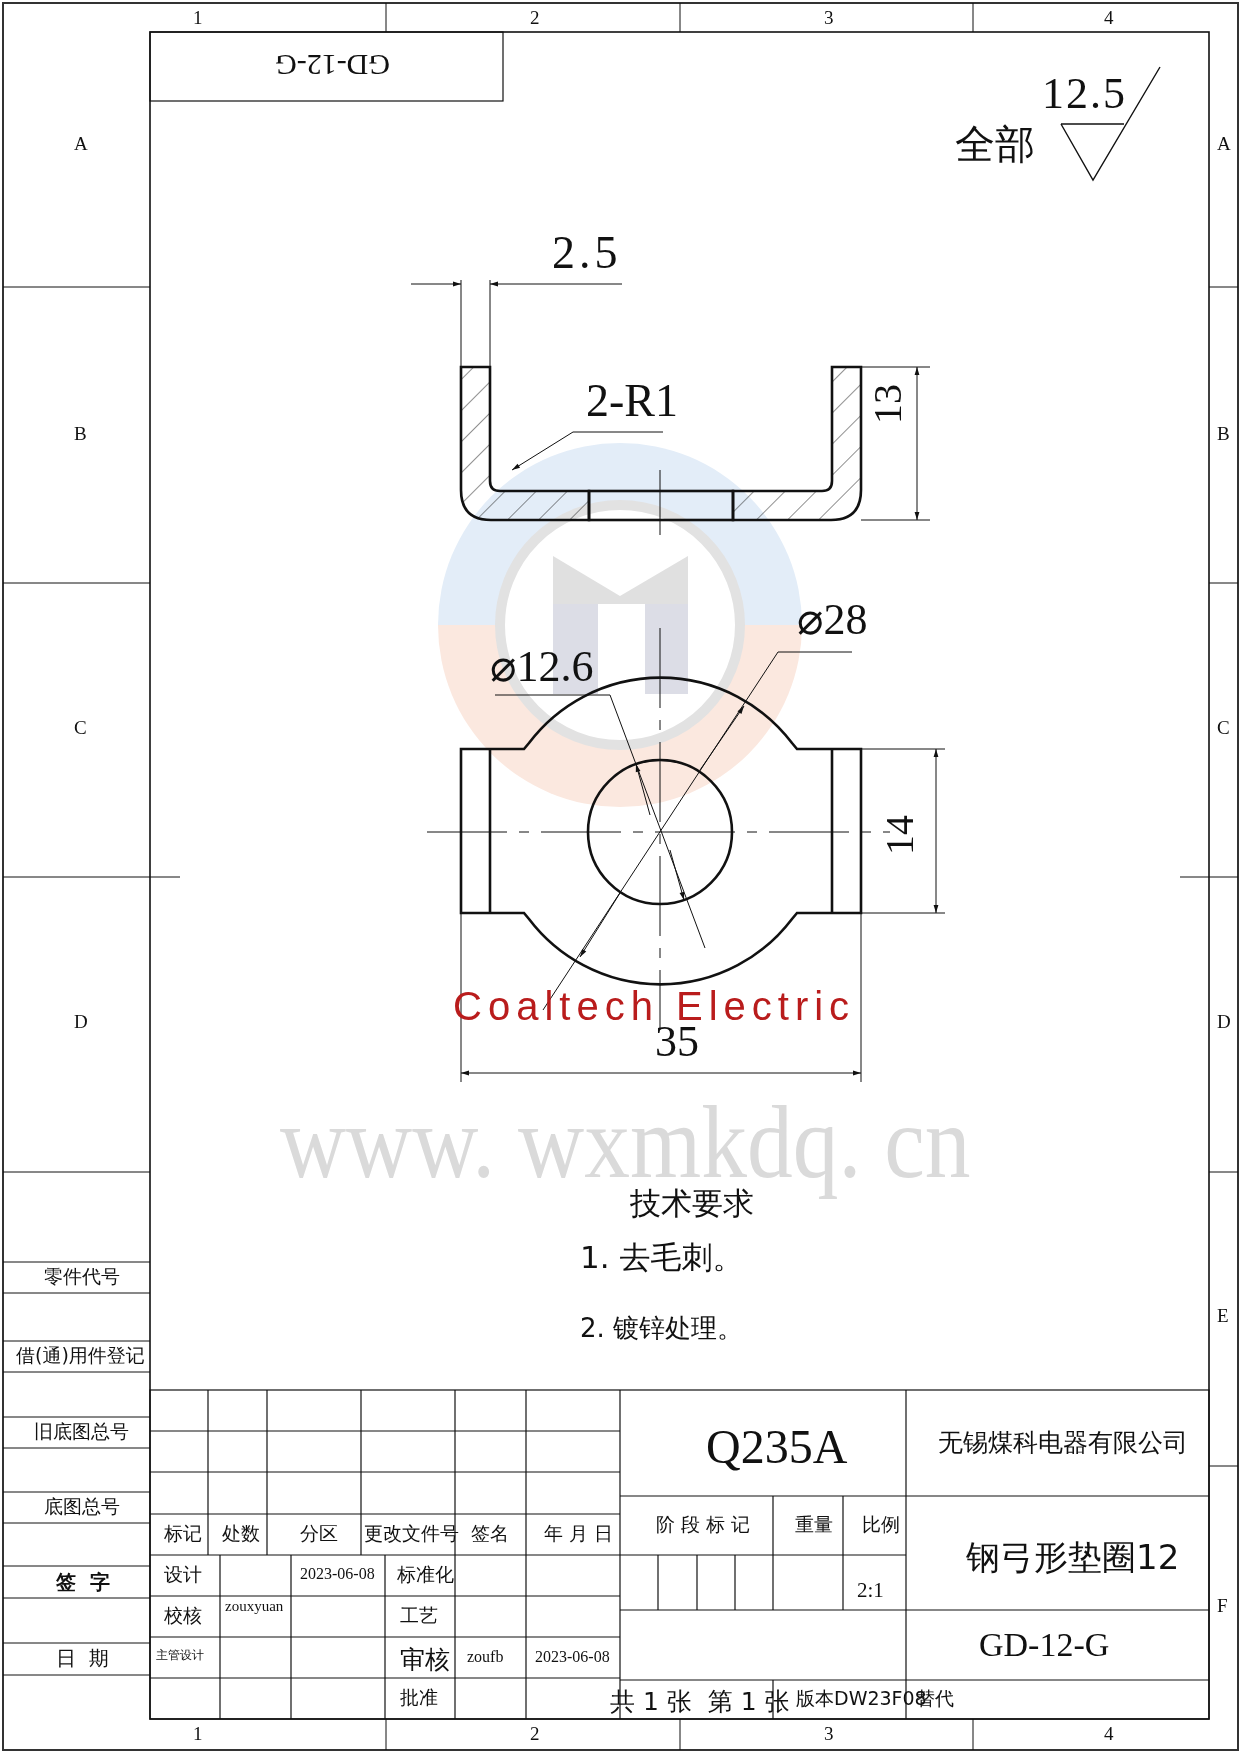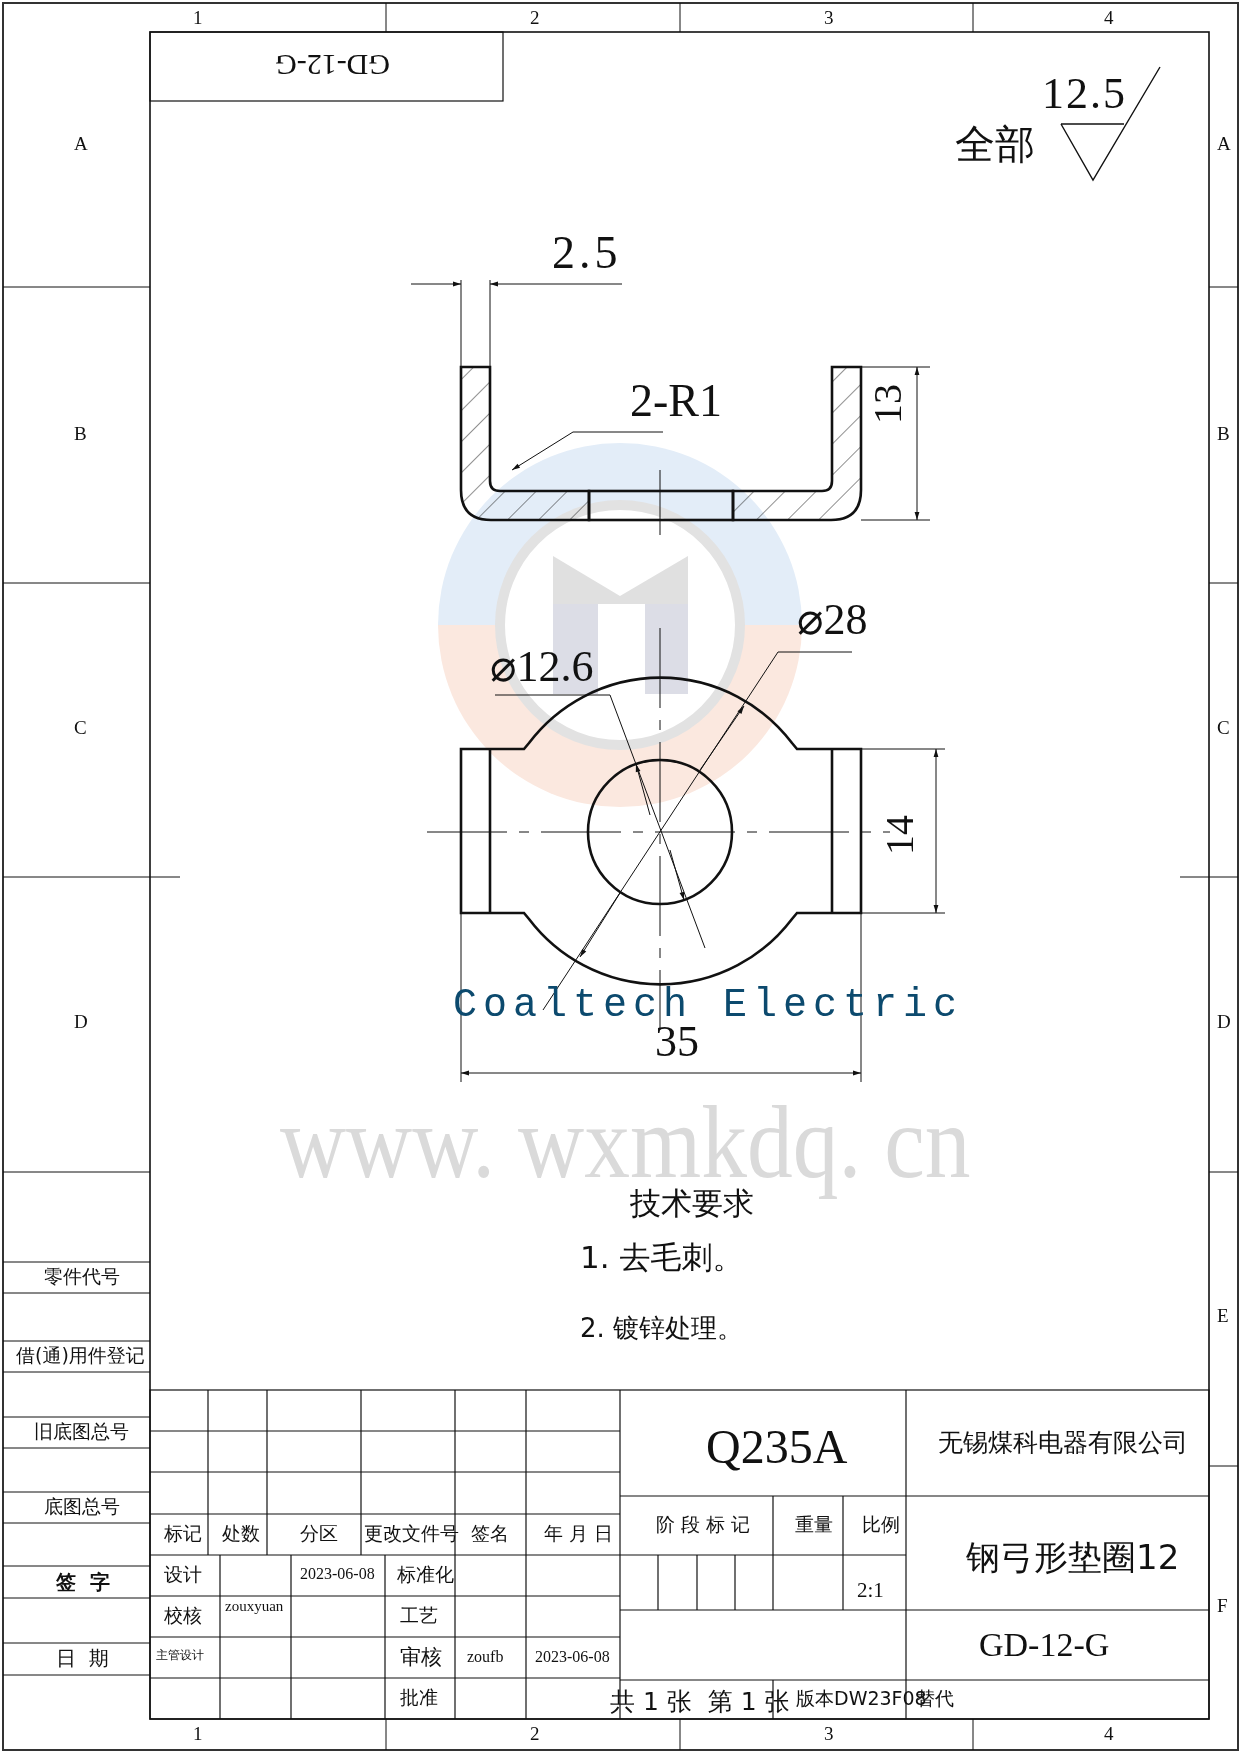--- a/index.html
+++ b/index.html
@@ -162,21 +162,21 @@
       <line x1="660" y1="1073" x2="461" y2="1073" stroke="#111" stroke-width="1" marker-end="url(#arr)"></line>
       <line x1="660" y1="1073" x2="861" y2="1073" stroke="#111" stroke-width="1" marker-end="url(#arr)"></line>
     </g>
 
     <g stroke="#111" stroke-width="1.4" fill="none">
       <line x1="1061" y1="124" x2="1124" y2="124"></line>
       <polyline points="1061,124 1093,180 1160,67"></polyline>
     </g>
   </svg>
 
-  <div class="wm" style="left:453px;top:986px;font-size:40px;font-family:Liberation Mono, monospace;letter-spacing:6px;color:#0c4a6e;">Coaltech Electric</div>
+  <div class="wm" style="left:453px;top:986px;font-size:40px;font-family:Liberation Sans, sans-serif;letter-spacing:6px;color:#b91c1c;">Coaltech Electric</div>
   <div class="wm" style="left:280px;top:1090px;font-size:104px;font-family:'Liberation Serif',serif;color:#dadada;transform:scaleX(0.88);transform-origin:left top;">www. wxmkdq. cn</div>
 
   <div class="t" style="left:193px;top:8px;font-size:19px;">1</div>
   <div class="t" style="left:530px;top:8px;font-size:19px;">2</div>
   <div class="t" style="left:824px;top:8px;font-size:19px;">3</div>
   <div class="t" style="left:1104px;top:8px;font-size:19px;">4</div>
   <div class="t" style="left:193px;top:1724px;font-size:19px;">1</div>
   <div class="t" style="left:530px;top:1724px;font-size:19px;">2</div>
   <div class="t" style="left:824px;top:1724px;font-size:19px;">3</div>
   <div class="t" style="left:1104px;top:1724px;font-size:19px;">4</div>
@@ -192,21 +192,21 @@
   <div class="t" style="left:1217px;top:1012px;font-size:19px;">D</div>
   <div class="t" style="left:1217px;top:1306px;font-size:19px;">E</div>
   <div class="t" style="left:1217px;top:1596px;font-size:19px;">F</div>
 
   <div class="t" style="left:275px;top:50px;font-size:30px;transform:rotate(180deg);transform-origin:center;">GD-12-G</div>
 
   <div class="t cn" style="left:955px;top:124px;font-size:40px;">全部</div>
   <div class="t" style="left:1042px;top:72px;font-size:44px;letter-spacing:2px;">12.5</div>
 
   <div class="t" style="left:552px;top:230px;font-size:46px;letter-spacing:4px;">2.5</div>
-  <div class="t" style="left:586px;top:378px;font-size:46px;margin-left:44px;">2-R1</div>
+  <div class="t" style="left:586px;top:378px;font-size:46px;">2-R1</div>
   <div class="t" style="left:868px;top:424px;font-size:40px;transform:rotate(-90deg);transform-origin:left top;">13</div>
 
   <div class="t" style="left:490px;top:645px;font-size:44px;">⌀12.6</div>
   <div class="t" style="left:797px;top:598px;font-size:44px;">⌀28</div>
   <div class="t" style="left:880px;top:855px;font-size:40px;transform:rotate(-90deg);transform-origin:left top;">14</div>
   <div class="t" style="left:655px;top:1020px;font-size:44px;">35</div>
 
   <div class="t cn" style="left:630px;top:1188px;font-size:31px;">技术要求</div>
   <div class="t cn" style="left:580px;top:1242px;font-size:31px;">1. 去毛刺。</div>
   <div class="t cn" style="left:580px;top:1294px;font-size:26px;margin-top:21px;">2. 镀锌处理。</div>
@@ -227,21 +227,21 @@
 
   <div class="t cn" style="left:164px;top:1565px;font-size:19px;">设计</div>
   <div class="t" style="left:225px;top:1567px;font-size:15px;margin-top:32px;">zouxyuan</div>
   <div class="t" style="left:300px;top:1566px;font-size:16px;">2023-06-08</div>
   <div class="t cn" style="left:397px;top:1565px;font-size:19px;">标准化</div>
 
   <div class="t cn" style="left:164px;top:1606px;font-size:19px;">校核</div>
   <div class="t cn" style="left:400px;top:1606px;font-size:19px;">工艺</div>
 
   <div class="t cn" style="left:156px;top:1649px;font-size:12px;">主管设计</div>
-  <div class="t cn" style="left:400px;top:1647px;font-size:21px;">审核</div>
+  <div class="t cn" style="left:400px;top:1647px;font-size:25px;">审核</div>
   <div class="t" style="left:467px;top:1649px;font-size:16px;">zoufb</div>
   <div class="t" style="left:535px;top:1649px;font-size:16px;">2023-06-08</div>
 
   <div class="t cn" style="left:400px;top:1688px;font-size:19px;">批准</div>
 
   <div class="t" style="left:706px;top:1423px;font-size:48px;">Q235A</div>
   <div class="t cn" style="left:938px;top:1430px;font-size:25px;">无锡煤科电器有限公司</div>
   <div class="t cn" style="left:656px;top:1515px;font-size:19px;white-space:pre;">阶 段 标 记</div>
   <div class="t cn" style="left:795px;top:1515px;font-size:19px;">重量</div>
   <div class="t cn" style="left:862px;top:1515px;font-size:19px;">比例</div>

